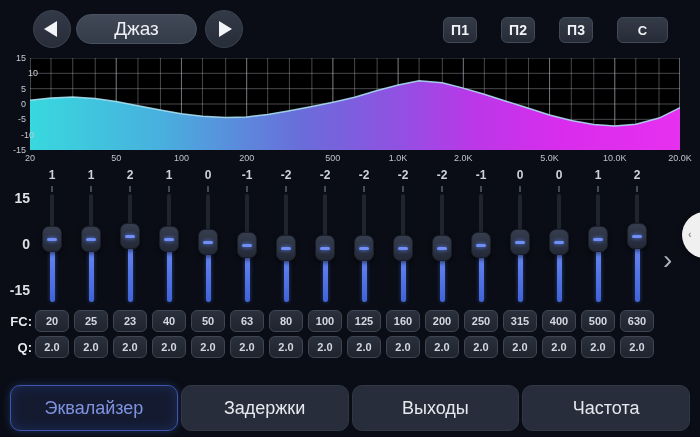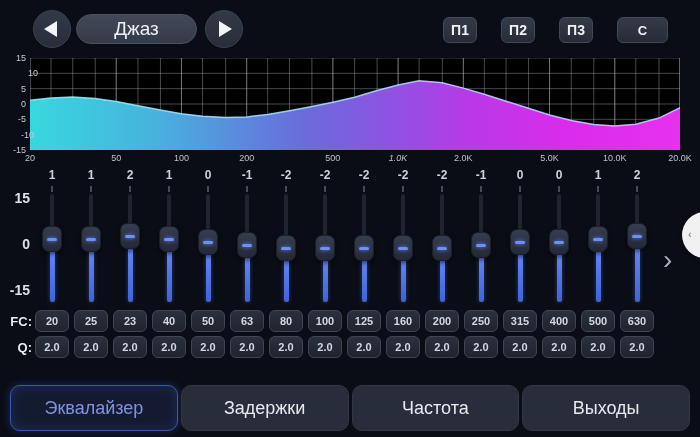--- a/index.html
+++ b/index.html
@@ -161,21 +161,21 @@
       <div class="ylab" style="left: 2px; top: 114.333px;">-5</div>
       <div class="ylab" style="left: 10px; top: 129.667px;">-10</div>
       <div class="ylab" style="left: 2px; top: 145px;">-15</div>
     </div>
   <div id="xlabs">
       <div class="xlab" style="left: 10px;">20</div>
       <div class="xlab" style="left: 96.2203px;">50</div>
       <div class="xlab" style="left: 161.444px;">100</div>
       <div class="xlab" style="left: 226.667px;">200</div>
       <div class="xlab" style="left: 312.887px;">500</div>
-      <div class="xlab" style="left: 378.11px; font-style: italic;">1.0K</div>
+      <div class="xlab" style="left: 378.11px;">1.0K</div>
       <div class="xlab" style="left: 443.333px;">2.0K</div>
       <div class="xlab" style="left: 529.554px;">5.0K</div>
       <div class="xlab" style="left: 594.777px;">10.0K</div>
       <div class="xlab" style="left: 660px;">20.0K</div>
     </div>
 
   <div id="scale-labs">
       <div class="scale-lab" style="left: 2px; top: 190px;">15</div>
       <div class="scale-lab" style="left: 2px; top: 236px;">0</div>
       <div class="scale-lab" style="left: 2px; top: 282px;">-15</div>
@@ -363,16 +363,16 @@
     </div>
 
   <div id="next-chevron">›</div>
   <div id="edge-handle">
       <span>‹</span>
     </div>
 
   <div id="tabbar">
       <div class="tab active">Эквалайзер</div>
       <div class="tab">Задержки</div>
+      <div class="tab">Выходы</div>
       <div class="tab">Частота</div>
-      <div class="tab">Выходы</div>
     </div>
 </div>
 
 </body></html>

